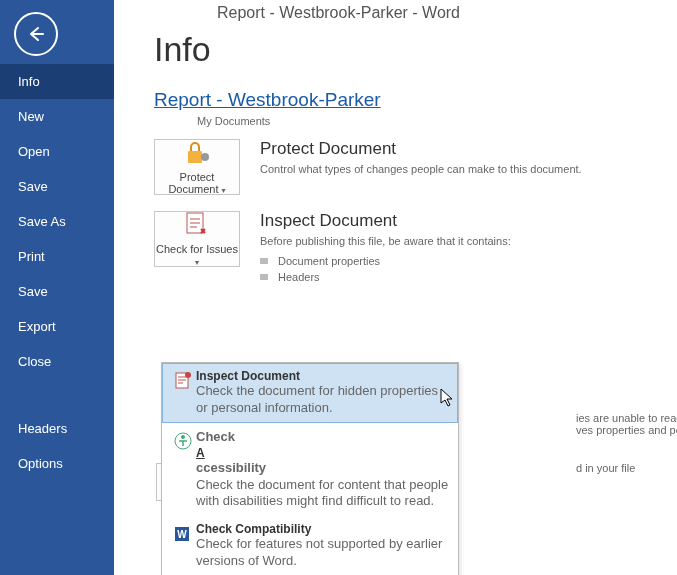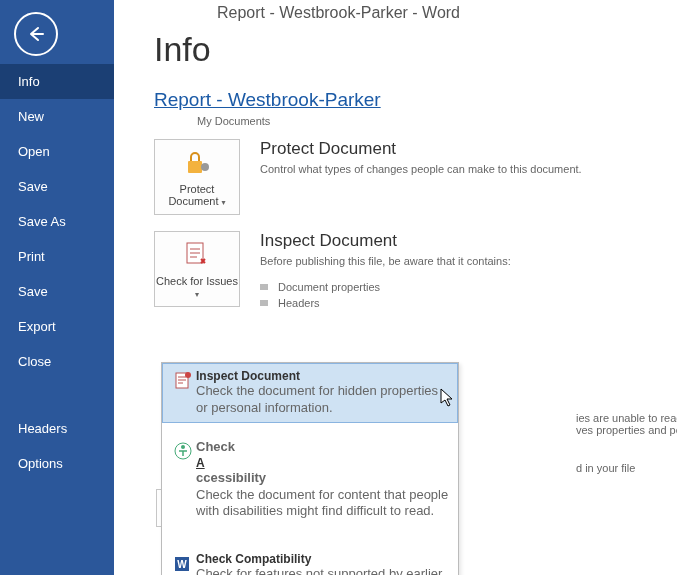--- a/index.html
+++ b/index.html
@@ -9,30 +9,30 @@
   .back-btn { width: 44px; height: 44px; margin: 12px 0 8px 14px; border: 2px solid #fff; border-radius: 50%; display: flex; align-items: center; justify-content: center; cursor: pointer; }
   .back-btn svg { stroke: #fff; }
   .sidebar-item { color: #fff; font-size: 13px; padding: 10px 0 10px 18px; cursor: pointer; }
   .sidebar-item.active { background: #1b3f74; }
   .sidebar-spacer { height: 32px; }
   .content { position: absolute; left: 114px; top: 30px; right: 0; bottom: 0; padding-left: 40px; }
   h1.page-title { font-size: 34px; font-weight: 300; color: #333; margin-bottom: 20px; }
   .doc-title { color: #1b5aa6; font-size: 19px; font-weight: 400; margin-bottom: 4px; text-decoration: underline; }
   .doc-loc { font-size: 11px; color: #666; margin-bottom: 12px; padding-left: 43px; }
   .section { display: flex; align-items: flex-start; margin-bottom: 16px; }
-  .big-btn { width: 86px; height: 76px; border: 1px solid #c6c6c6; background: #fdfdfd; display: flex; flex-direction: column; align-items: center; justify-content: center; cursor: pointer; margin-right: 20px; font-size: 11px; color: #444; text-align: center; gap: 4px; }
+  .big-btn { width: 86px; height: 56px; border: 1px solid #c6c6c6; background: #fdfdfd; display: flex; flex-direction: column; align-items: center; justify-content: center; cursor: pointer; margin-right: 20px; font-size: 11px; color: #444; text-align: center; gap: 4px; }
   .big-btn .icon-area { height: 32px; display: flex; align-items: center; justify-content: center; }
   .big-btn .drop { font-size: 8px; color: #666; }
   .section-body h2 { font-size: 17px; font-weight: 400; color: #333; margin-bottom: 4px; }
   .section-body p { font-size: 11px; color: #666; }
-  ul.props { list-style: none; margin-top: 12px; }
+  ul.props { list-style: none; margin-top: 6px; }
   ul.props li { font-size: 11px; color: #666; padding: 2px 0 2px 18px; position: relative; }
   ul.props li:before { content: ""; position: absolute; left: 0; top: 5px; width: 8px; height: 6px; background: #bbb; }
   .dropdown { position: absolute; left: 161px; top: 362px; width: 298px; background: #fff; border: 1px solid #bbb; box-shadow: 2px 2px 4px rgba(0,0,0,0.1); z-index: 10; }
-  .dd-item { display: flex; align-items: flex-start; padding: 16px 8px; cursor: pointer; }
+  .dd-item { display: flex; align-items: flex-start; padding: 6px 8px; cursor: pointer; }
   .dd-item.highlight { background: #cfe2f3; border: 1px solid #8ab4e0; padding: 5px 7px; }
   .dd-icon { width: 26px; flex-shrink: 0; display: flex; justify-content: center; padding-top: 2px; }
   .dd-text b { font-size: 12px; font-weight: bold; color: #333; display: block; }
   .dd-text b u { text-decoration: underline; }
   .dd-text span { font-size: 13px; color: #666; line-height: 1.3; display: block; }
   .cursor { position: absolute; left: 440px; top: 388px; z-index: 20; pointer-events: none; }
   .versions-btn { width: 86px; height: 38px; border: 1px solid #c6c6c6; background: #fdfdfd; display: flex; align-items: center; justify-content: center; font-size: 11px; color: #444; margin-right: 20px; cursor: pointer; }
   .versions-row { display: flex; align-items: center; margin-top: 8px; }
   .versions-row .ts { font-size: 11px; color: #666; display: flex; align-items: center; gap: 6px; }
   .small-icon { width: 16px; height: 16px; display: inline-flex; align-items: center; justify-content: center; }

